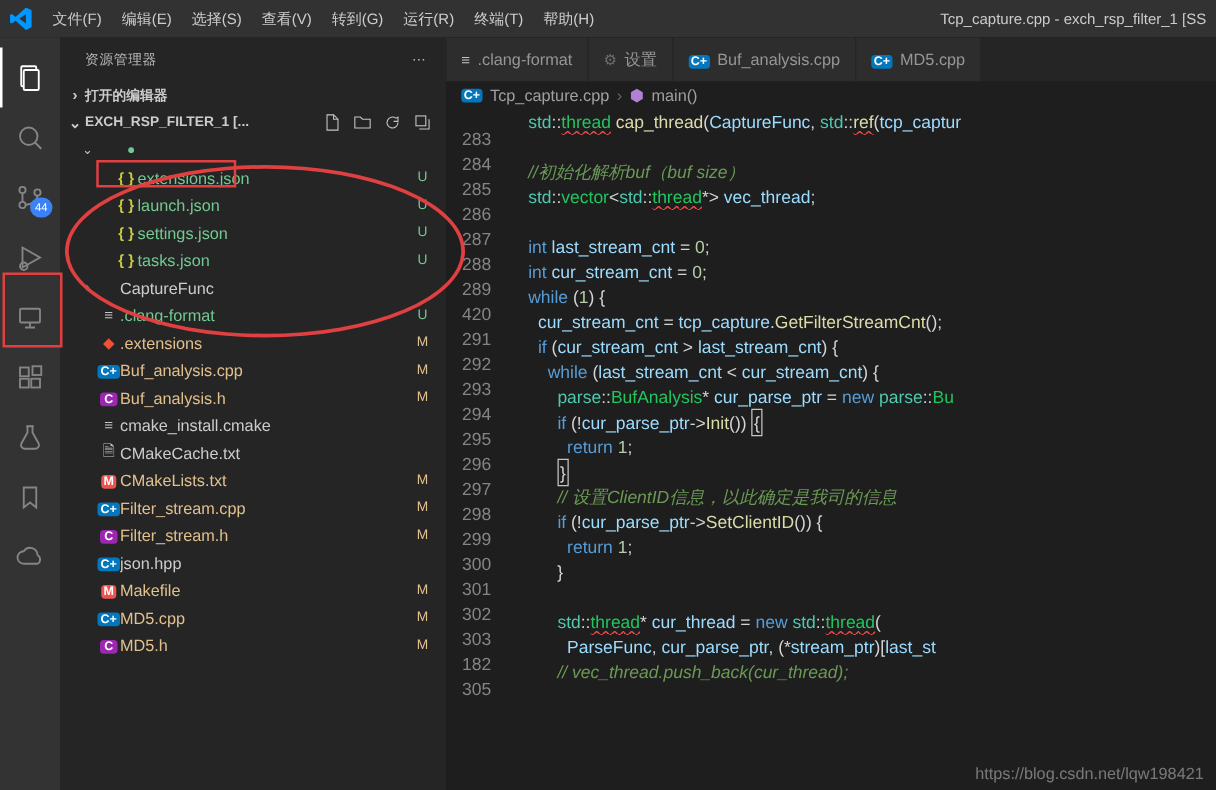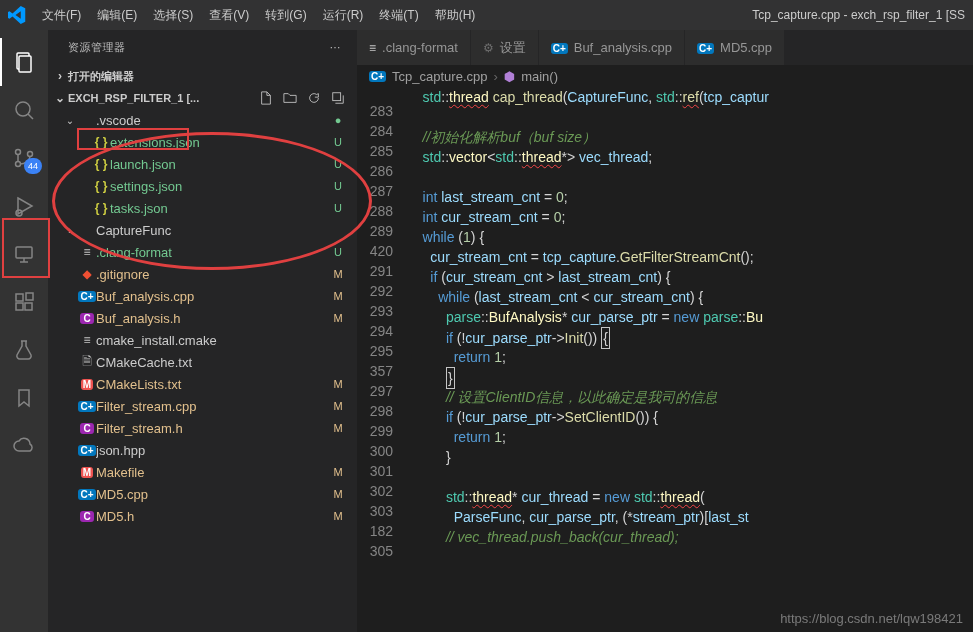--- a/index.html
+++ b/index.html
@@ -42,21 +42,21 @@
 .tab { height: 35px; display: flex; align-items: center; padding: 0 12px; background: #2d2d2d; border-right: 1px solid #252526; font-size: 13px; color: #969696; cursor: pointer; gap: 6px; }
 .tab .ti { font-size: 12px; }
 .breadcrumb { height: 22px; display: flex; align-items: center; padding: 0 12px; font-size: 13px; color: #a0a0a0; gap: 6px; }
 .breadcrumb .sep { color: #666; }
 .code { flex: 1; display: flex; font-family: Consolas, "Courier New", monospace; font-size: 14px; line-height: 20px; overflow: hidden; }
 .gutter { width: 50px; text-align: right; color: #858585; padding-right: 14px; user-select: none; margin-top: 14px; }
 .gutter .ln { height: 20px; }
 .lines { flex: 1; white-space: pre; color: #d4d4d4; overflow: hidden; }
 .lines .ln { height: 20px; }
 .tk-kw { color: #569cd6; }
-.tk-type { color: #fef9c3; }
+.tk-type { color: #22c55e; }
 .tk-fn { color: #dcdcaa; }
 .tk-var { color: #9cdcfe; }
 .tk-num { color: #b5cea8; }
 .tk-cmt { color: #6a9955; font-style: italic; }
 .tk-ns { color: #4ec9b0; }
 .squig { text-decoration: underline wavy #f44747 1px; text-underline-offset: 2px; }
 .cursor-box { border: 1px solid #c5c5c5; display: inline-block; padding: 0 1px; }
 .ellipse-annot { position: absolute; border: 3px solid #e04040; border-radius: 50%; pointer-events: none; }
 .rect-annot { position: absolute; border: 2px solid #e04040; pointer-events: none; }
 .watermark { position: absolute; right: 10px; bottom: 6px; color: #aaaaaa; font-size: 13px; opacity: 0.65; text-align: right; pointer-events: none; }
@@ -191,21 +191,20 @@
                 <path d="M5 14h9V5"></path>
               </svg>
             </span>
         </span>
       </div>
       <div class="tree" id="tree">
           <div class="row folder">
             <span class="indent" style="width: 14px;"></span>
             <span class="twisty">⌄</span>
             <span class="ficon"><span class="ic-folder"></span></span>
-            <span class="fname">.vscode</span>
             <span class="decor"><span class="dot">●</span></span>
           </div>
           <div class="row untracked">
             <span class="indent" style="width: 28px;"></span>
             <span class="twisty"></span>
             <span class="ficon"><span class="ic-json">{ }</span></span>
             <span class="fname">extensions.json</span>
             <span class="decor"></span>
           </div>
           <div class="row untracked">
@@ -240,21 +239,21 @@
             <span class="indent" style="width: 14px;"></span>
             <span class="twisty"></span>
             <span class="ficon"><span class="ic-file">≡</span></span>
             <span class="fname">.clang-format</span>
             <span class="decor"></span>
           </div>
           <div class="row modified dim">
             <span class="indent" style="width: 14px;"></span>
             <span class="twisty"></span>
             <span class="ficon"><span class="ic-git">◆</span></span>
-            <span class="fname">.gitignore</span>
+            <span class="fname">.extensions</span>
             <span class="decor"></span>
           </div>
           <div class="row modified">
             <span class="indent" style="width: 14px;"></span>
             <span class="twisty"></span>
             <span class="ficon"><span class="ic-cpp">C+</span></span>
             <span class="fname">Buf_analysis.cpp</span>
             <span class="decor"></span>
           </div>
           <div class="row modified">
@@ -365,21 +364,21 @@
           <div class="ln">286</div>
           <div class="ln">287</div>
           <div class="ln">288</div>
           <div class="ln">289</div>
           <div class="ln">420</div>
           <div class="ln">291</div>
           <div class="ln">292</div>
           <div class="ln">293</div>
           <div class="ln">294</div>
           <div class="ln">295</div>
-          <div class="ln">357</div>
+          <div class="ln">296</div>
           <div class="ln">297</div>
           <div class="ln">298</div>
           <div class="ln">299</div>
           <div class="ln">300</div>
           <div class="ln">301</div>
           <div class="ln">302</div>
           <div class="ln">303</div>
           <div class="ln">182</div>
           <div class="ln">305</div>
         </div>

